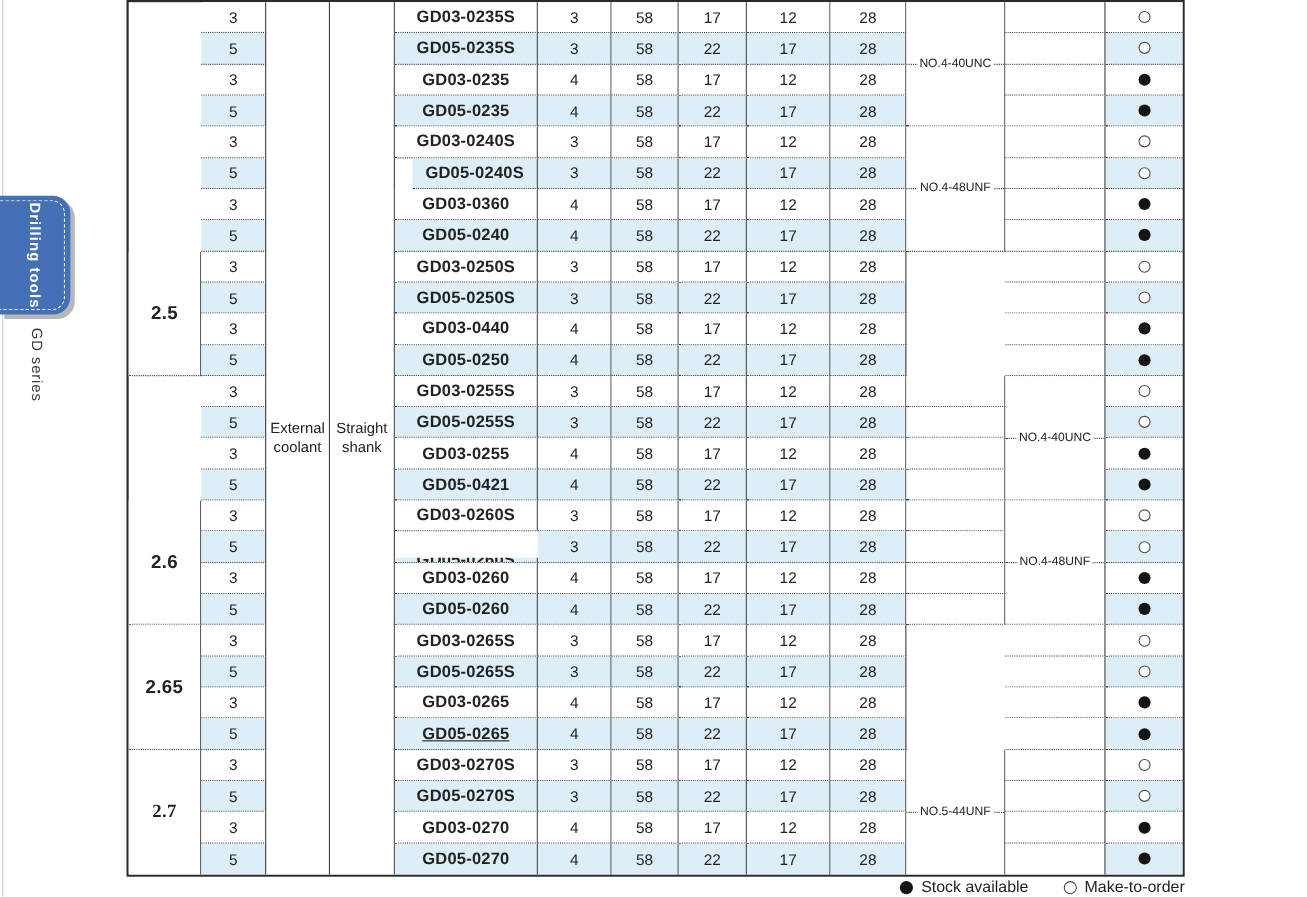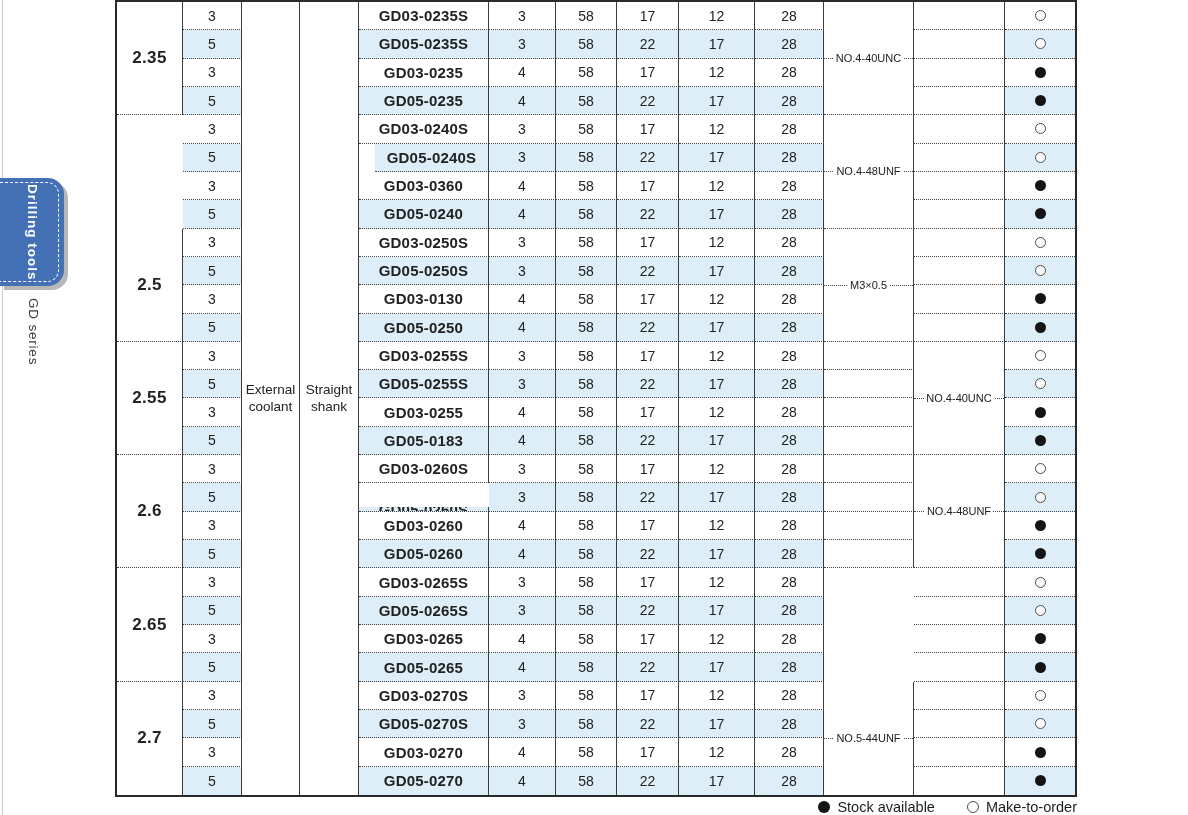--- a/index.html
+++ b/index.html
@@ -77,21 +77,20 @@
 
 <div class="side-tab">
   <span class="tab-text">Drilling tools</span>
 </div>
 
 <div class="series-label">GD series</div>
 
 <div class="catalog-table" id="catalog-table">
     <div class="cell wrap no-bb" style="grid-area: 1 / 4 / span 28;">Straight shank</div>
     <div class="cell wrap no-bb" style="grid-area: 1 / 3 / span 28;">External coolant</div>
-    <div class="cell dia" style="grid-area: 1 / 1 / span 4;">2.35</div>
     <div class="cell " style="grid-area: 1 / 2 / span 1;">3</div>
     <div class="cell model" style="grid-area: 1 / 5 / span 1;">GD03-0235S</div>
     <div class="cell " style="grid-area: 1 / 6 / span 1;">3</div>
     <div class="cell " style="grid-area: 1 / 7 / span 1;">58</div>
     <div class="cell " style="grid-area: 1 / 8 / span 1;">17</div>
     <div class="cell " style="grid-area: 1 / 9 / span 1;">12</div>
     <div class="cell " style="grid-area: 1 / 10 / span 1;">28</div>
     <div class="cell last-col" style="grid-area: 1 / 13 / span 1;">
       <span class="dot open"></span>
     </div>
@@ -196,48 +195,43 @@
     <div class="cell model blue" style="grid-area: 10 / 5 / span 1;">GD05-0250S</div>
     <div class="cell  blue" style="grid-area: 10 / 6 / span 1;">3</div>
     <div class="cell  blue" style="grid-area: 10 / 7 / span 1;">58</div>
     <div class="cell  blue" style="grid-area: 10 / 8 / span 1;">22</div>
     <div class="cell  blue" style="grid-area: 10 / 9 / span 1;">17</div>
     <div class="cell  blue" style="grid-area: 10 / 10 / span 1;">28</div>
     <div class="cell last-col blue" style="grid-area: 10 / 13 / span 1;">
       <span class="dot open"></span>
     </div>
     <div class="cell " style="grid-area: 11 / 2 / span 1;">3</div>
-    <div class="cell model" style="grid-area: 11 / 5 / span 1;">GD03-0130</div>
+    <div class="cell model" style="grid-area: 11 / 5 / span 1;">GD03-0440</div>
     <div class="cell " style="grid-area: 11 / 6 / span 1;">4</div>
     <div class="cell " style="grid-area: 11 / 7 / span 1;">58</div>
     <div class="cell " style="grid-area: 11 / 8 / span 1;">17</div>
     <div class="cell " style="grid-area: 11 / 9 / span 1;">12</div>
     <div class="cell " style="grid-area: 11 / 10 / span 1;">28</div>
     <div class="cell last-col" style="grid-area: 11 / 13 / span 1;">
       <span class="dot filled"></span>
     </div>
     <div class="cell  blue" style="grid-area: 12 / 2 / span 1;">5</div>
     <div class="cell model blue" style="grid-area: 12 / 5 / span 1;">GD05-0250</div>
     <div class="cell  blue" style="grid-area: 12 / 6 / span 1;">4</div>
     <div class="cell  blue" style="grid-area: 12 / 7 / span 1;">58</div>
     <div class="cell  blue" style="grid-area: 12 / 8 / span 1;">22</div>
     <div class="cell  blue" style="grid-area: 12 / 9 / span 1;">17</div>
     <div class="cell  blue" style="grid-area: 12 / 10 / span 1;">28</div>
     <div class="cell last-col blue" style="grid-area: 12 / 13 / span 1;">
       <span class="dot filled"></span>
     </div>
-    <div class="cell thread" style="grid-area: 9 / 11 / span 4;">
-      <span class="mid-line"></span>
-      <span class="txt">M3×0.5</span>
-    </div>
     <div class="cell " style="grid-area: 9 / 12 / span 1;"></div>
     <div class="cell " style="grid-area: 10 / 12 / span 1;"></div>
     <div class="cell " style="grid-area: 11 / 12 / span 1;"></div>
     <div class="cell " style="grid-area: 12 / 12 / span 1;"></div>
-    <div class="cell dia" style="grid-area: 13 / 1 / span 4;">2.55</div>
     <div class="cell " style="grid-area: 13 / 2 / span 1;">3</div>
     <div class="cell model" style="grid-area: 13 / 5 / span 1;">GD03-0255S</div>
     <div class="cell " style="grid-area: 13 / 6 / span 1;">3</div>
     <div class="cell " style="grid-area: 13 / 7 / span 1;">58</div>
     <div class="cell " style="grid-area: 13 / 8 / span 1;">17</div>
     <div class="cell " style="grid-area: 13 / 9 / span 1;">12</div>
     <div class="cell " style="grid-area: 13 / 10 / span 1;">28</div>
     <div class="cell last-col" style="grid-area: 13 / 13 / span 1;">
       <span class="dot open"></span>
     </div>
@@ -255,21 +249,21 @@
     <div class="cell model" style="grid-area: 15 / 5 / span 1;">GD03-0255</div>
     <div class="cell " style="grid-area: 15 / 6 / span 1;">4</div>
     <div class="cell " style="grid-area: 15 / 7 / span 1;">58</div>
     <div class="cell " style="grid-area: 15 / 8 / span 1;">17</div>
     <div class="cell " style="grid-area: 15 / 9 / span 1;">12</div>
     <div class="cell " style="grid-area: 15 / 10 / span 1;">28</div>
     <div class="cell last-col" style="grid-area: 15 / 13 / span 1;">
       <span class="dot filled"></span>
     </div>
     <div class="cell  blue" style="grid-area: 16 / 2 / span 1;">5</div>
-    <div class="cell model blue" style="grid-area: 16 / 5 / span 1;">GD05-0183</div>
+    <div class="cell model blue" style="grid-area: 16 / 5 / span 1;">GD05-0421</div>
     <div class="cell  blue" style="grid-area: 16 / 6 / span 1;">4</div>
     <div class="cell  blue" style="grid-area: 16 / 7 / span 1;">58</div>
     <div class="cell  blue" style="grid-area: 16 / 8 / span 1;">22</div>
     <div class="cell  blue" style="grid-area: 16 / 9 / span 1;">17</div>
     <div class="cell  blue" style="grid-area: 16 / 10 / span 1;">28</div>
     <div class="cell last-col blue" style="grid-area: 16 / 13 / span 1;">
       <span class="dot filled"></span>
     </div>
     <div class="cell " style="grid-area: 13 / 11 / span 1;"></div>
     <div class="cell " style="grid-area: 14 / 11 / span 1;"></div>
@@ -353,34 +347,34 @@
     <div class="cell model" style="grid-area: 23 / 5 / span 1;">GD03-0265</div>
     <div class="cell " style="grid-area: 23 / 6 / span 1;">4</div>
     <div class="cell " style="grid-area: 23 / 7 / span 1;">58</div>
     <div class="cell " style="grid-area: 23 / 8 / span 1;">17</div>
     <div class="cell " style="grid-area: 23 / 9 / span 1;">12</div>
     <div class="cell " style="grid-area: 23 / 10 / span 1;">28</div>
     <div class="cell last-col" style="grid-area: 23 / 13 / span 1;">
       <span class="dot filled"></span>
     </div>
     <div class="cell  blue" style="grid-area: 24 / 2 / span 1;">5</div>
-    <div class="cell model blue" style="grid-area: 24 / 5 / span 1;">GD05-0265</div>
+    <div class="cell model blue" style="grid-area: 24 / 5 / span 1; text-decoration: underline;">GD05-0265</div>
     <div class="cell  blue" style="grid-area: 24 / 6 / span 1;">4</div>
     <div class="cell  blue" style="grid-area: 24 / 7 / span 1;">58</div>
     <div class="cell  blue" style="grid-area: 24 / 8 / span 1;">22</div>
     <div class="cell  blue" style="grid-area: 24 / 9 / span 1;">17</div>
     <div class="cell  blue" style="grid-area: 24 / 10 / span 1;">28</div>
     <div class="cell last-col blue" style="grid-area: 24 / 13 / span 1;">
       <span class="dot filled"></span>
     </div>
     <div class="cell " style="grid-area: 21 / 12 / span 1;"></div>
     <div class="cell " style="grid-area: 22 / 12 / span 1;"></div>
     <div class="cell " style="grid-area: 23 / 12 / span 1;"></div>
     <div class="cell " style="grid-area: 24 / 12 / span 1;"></div>
-    <div class="cell dia no-bb" style="grid-area: 25 / 1 / span 4;">2.7</div>
+    <div class="cell dia no-bb" style="grid-area: 25 / 1 / span 4; font-family: Liberation Serif, serif;">2.7</div>
     <div class="cell " style="grid-area: 25 / 2 / span 1;">3</div>
     <div class="cell model" style="grid-area: 25 / 5 / span 1;">GD03-0270S</div>
     <div class="cell " style="grid-area: 25 / 6 / span 1;">3</div>
     <div class="cell " style="grid-area: 25 / 7 / span 1;">58</div>
     <div class="cell " style="grid-area: 25 / 8 / span 1;">17</div>
     <div class="cell " style="grid-area: 25 / 9 / span 1;">12</div>
     <div class="cell " style="grid-area: 25 / 10 / span 1;">28</div>
     <div class="cell last-col" style="grid-area: 25 / 13 / span 1;">
       <span class="dot open"></span>
     </div>

